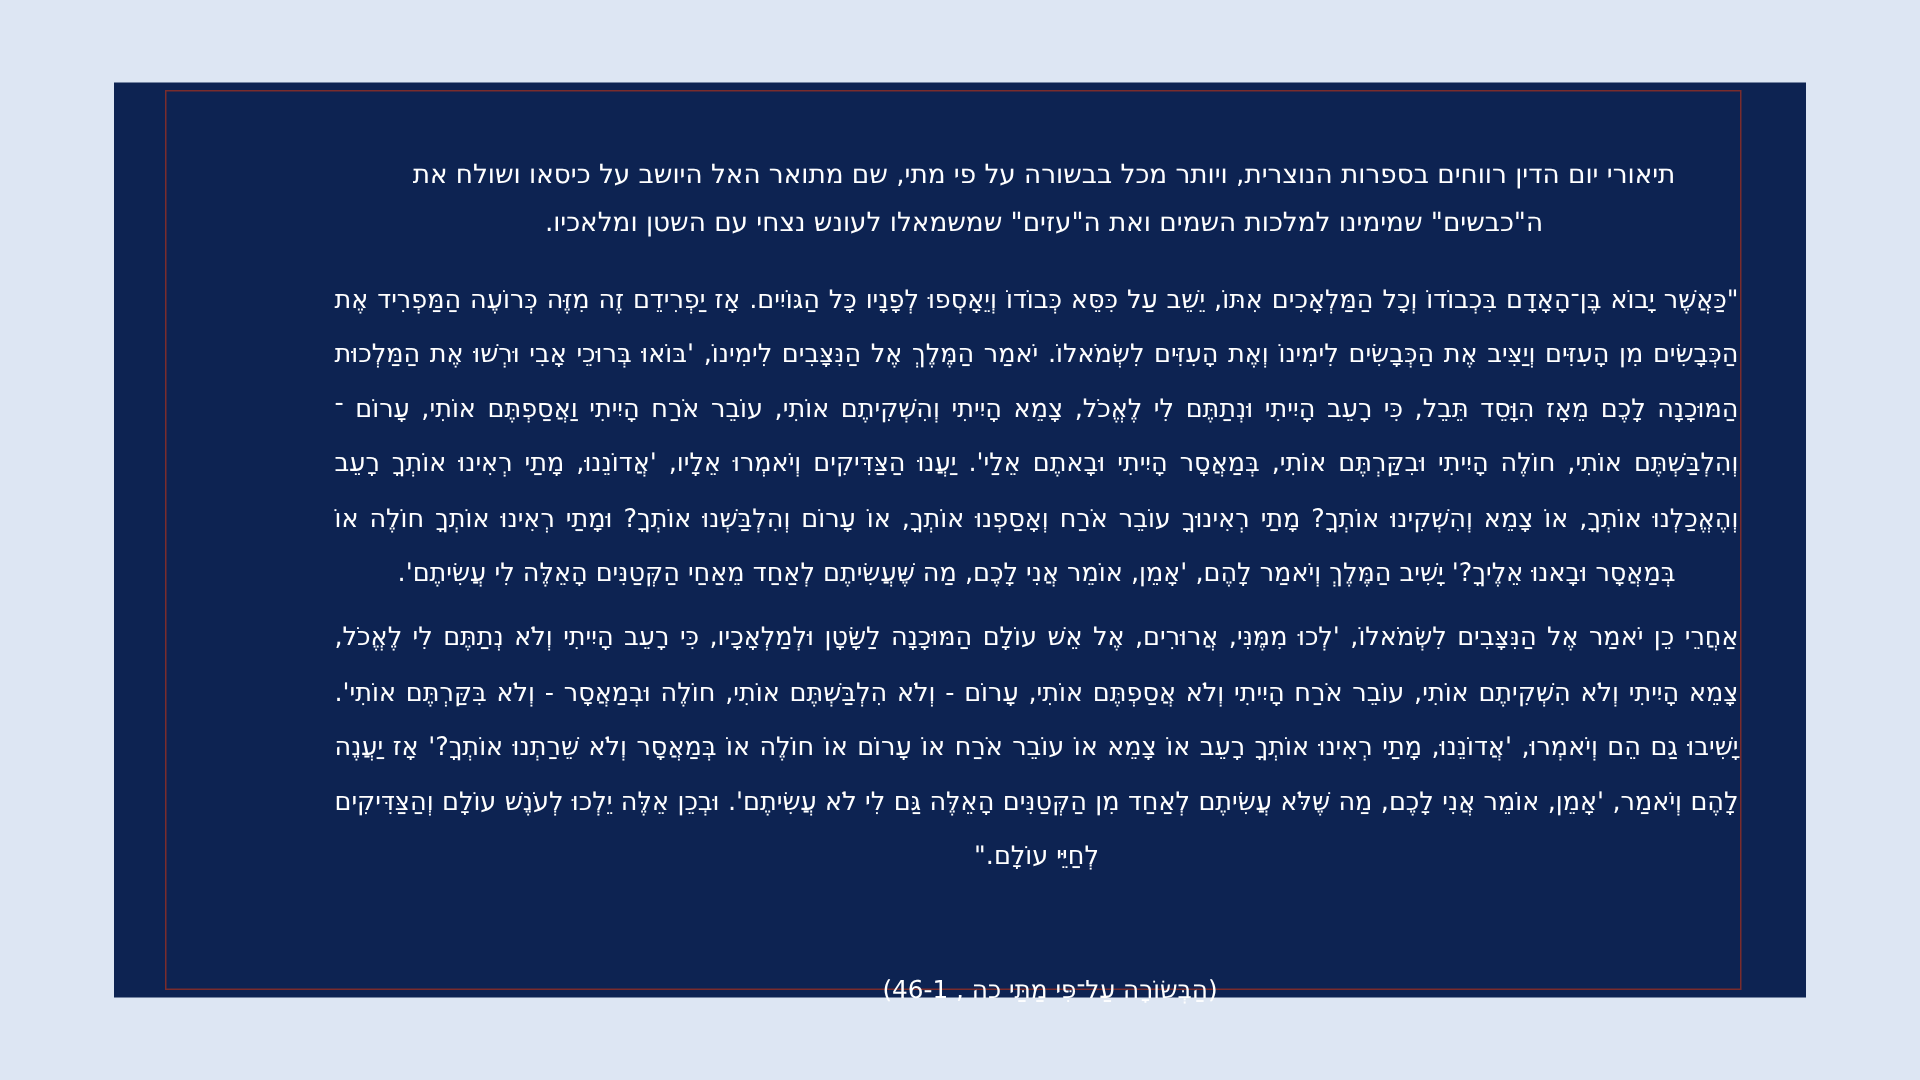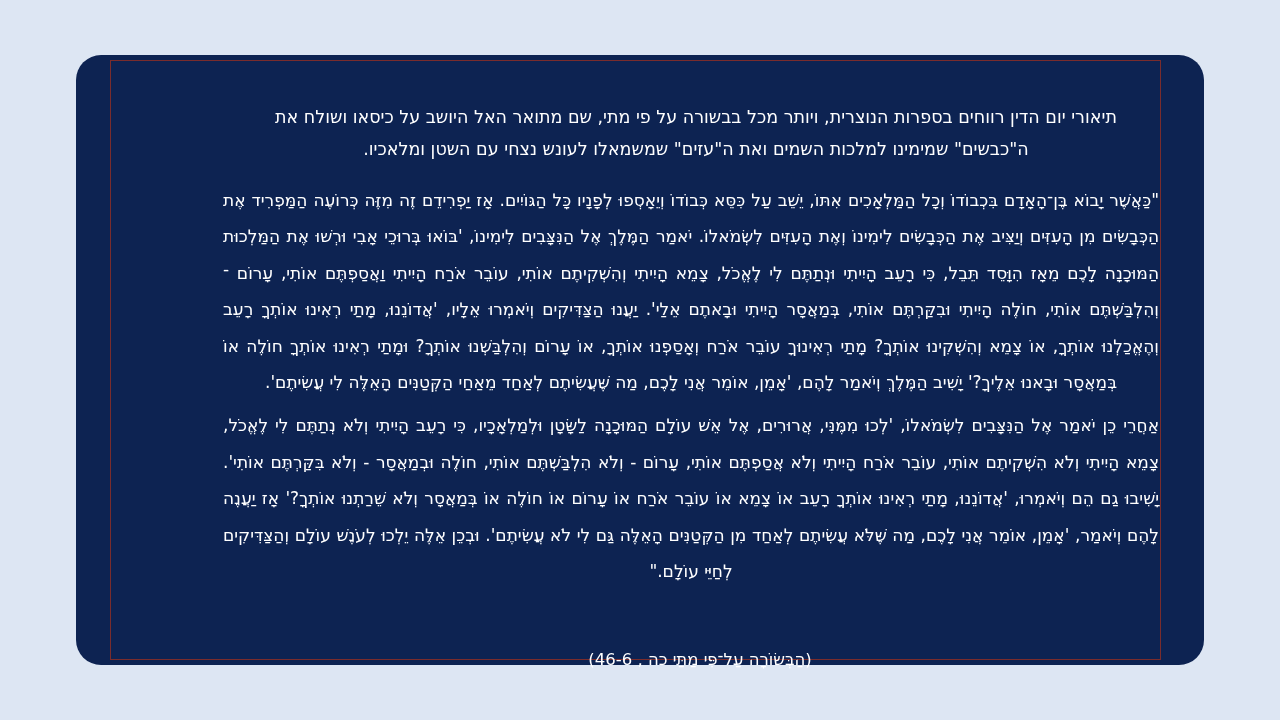--- a/index.html
+++ b/index.html
@@ -14,21 +14,20 @@
     font-family: "DejaVu Sans", "Liberation Sans", sans-serif;
   }
   .slide-outer {
     position: absolute;
     left: 76px;
     top: 55px;
     width: 1128px;
     height: 610px;
     background: #0d2352;
     box-sizing: border-box;
-    border-radius: 25px;
   }
   .slide-inner {
     position: absolute;
     left: 34px;
     top: 5px;
     width: 1051px;
     height: 600px;
     border: 1px solid #7a2c2c;
     box-sizing: border-box;
   }
@@ -74,16 +73,16 @@
 <body>
 
 <div class="slide-outer">
   <div class="slide-inner">
     <div class="content">
       <p class="para para-intro">תיאורי יום הדין רווחים בספרות הנוצרית, ויותר מכל בבשורה על פי מתי, שם מתואר האל היושב על כיסאו ושולח את ה"כבשים" שמימינו למלכות השמים ואת ה"עזים" שמשמאלו לעונש נצחי עם השטן ומלאכיו.</p>
       <div class="spacer-small"></div>
       <p class="para para-quote">"כַּאֲשֶׁר יָבוֹא בֶּן־הָאָדָם בִּכְבוֹדוֹ וְכָל הַמַּלְאָכִים אִתּוֹ, יֵשֵׁב עַל כִּסֵּא כְּבוֹדוֹ וְיֵאָסְפוּ לְפָנָיו כָּל הַגּוֹיִים. אָז יַפְרִידֵם זֶה מִזֶּה כְּרוֹעֶה הַמַּפְרִיד אֶת הַכְּבָשִׂים מִן הָעִזִּים וְיַצִּיב אֶת הַכְּבָשִׂים לִימִינוֹ וְאֶת הָעִזִּים לִשְׂמֹאלוֹ. יֹאמַר הַמֶּלֶךְ אֶל הַנִּצָּבִים לִימִינוֹ, 'בּוֹאוּ בְּרוּכֵי אָבִי וּרְשׁוּ אֶת הַמַּלְכוּת הַמּוּכָנָה לָכֶם מֵאָז הִוָּסֵד תֵּבֵל, כִּי רָעֵב הָיִיתִי וּנְתַתֶּם לִי לֶאֱכֹל, צָמֵא הָיִיתִי וְהִשְׁקִיתֶם אוֹתִי, עוֹבֵר אֹרַח הָיִיתִי וַאֲסַפְתֶּם אוֹתִי, עָרוֹם ־וְהִלְבַּשְׁתֶּם אוֹתִי, חוֹלֶה הָיִיתִי וּבִקַּרְתֶּם אוֹתִי, בְּמַאֲסָר הָיִיתִי וּבָאתֶם אֵלַי'. יַעֲנוּ הַצַּדִּיקִים וְיֹאמְרוּ אֵלָיו, 'אֲדוֹנֵנוּ, מָתַי רְאִינוּ אוֹתְךָ רָעֵב וְהֶאֱכַלְנוּ אוֹתְךָ, אוֹ צָמֵא וְהִשְׁקִינוּ אוֹתְךָ? מָתַי רְאִינוּךָ עוֹבֵר אֹרַח וְאָסַפְנוּ אוֹתְךָ, אוֹ עָרוֹם וְהִלְבַּשְׁנוּ אוֹתְךָ? וּמָתַי רְאִינוּ אוֹתְךָ חוֹלֶה אוֹ בְּמַאֲסָר וּבָאנוּ אֵלֶיךָ?' יָשִׁיב הַמֶּלֶךְ וְיֹאמַר לָהֶם, 'אָמֵן, אוֹמֵר אֲנִי לָכֶם, מַה שֶּׁעֲשִׂיתֶם לְאַחַד מֵאַחַי הַקְּטַנִּים הָאֵלֶּה לִי עֲשִׂיתֶם'.</p>
       <p class="para para-quote">אַחֲרֵי כֵן יֹאמַר אֶל הַנִּצָּבִים לִשְׂמֹאלוֹ, 'לְכוּ מִמֶּנִּי, אֲרוּרִים, אֶל אֵשׁ עוֹלָם הַמּוּכָנָה לַשָּׂטָן וּלְמַלְאָכָיו, כִּי רָעֵב הָיִיתִי וְלֹא נְתַתֶּם לִי לֶאֱכֹל, צָמֵא הָיִיתִי וְלֹא הִשְׁקִיתֶם אוֹתִי, עוֹבֵר אֹרַח הָיִיתִי וְלֹא אֲסַפְתֶּם אוֹתִי, עָרוֹם - וְלֹא הִלְבַּשְׁתֶּם אוֹתִי, חוֹלֶה וּבְמַאֲסָר - וְלֹא בִּקַּרְתֶּם אוֹתִי'. יָשִׁיבוּ גַם הֵם וְיֹאמְרוּ, 'אֲדוֹנֵנוּ, מָתַי רְאִינוּ אוֹתְךָ רָעֵב אוֹ צָמֵא אוֹ עוֹבֵר אֹרַח אוֹ עָרוֹם אוֹ חוֹלֶה אוֹ בְּמַאֲסָר וְלֹא שֵׁרַתְנוּ אוֹתְךָ?' אָז יַעֲנֶה לָהֶם וְיֹאמַר, 'אָמֵן, אוֹמֵר אֲנִי לָכֶם, מַה שֶּׁלֹּא עֲשִׂיתֶם לְאַחַד מִן הַקְּטַנִּים הָאֵלֶּה גַּם לִי לֹא עֲשִׂיתֶם'. וּבְכֵן אֵלֶּה יֵלְכוּ לְעֹנֶשׁ עוֹלָם וְהַצַּדִּיקִים לְחַיֵּי עוֹלָם."</p>
       <div class="spacer-mid"></div>
-      <p class="citation">(הַבְּשׂוֹרָה עַל־פִּי מַתַּי כה , 46-6)</p>
+      <p class="citation">(הַבְּשׂוֹרָה עַל־פִּי מַתַּי כה , 46-1)</p>
     </div>
   </div>
 </div>
 
 </body></html>

